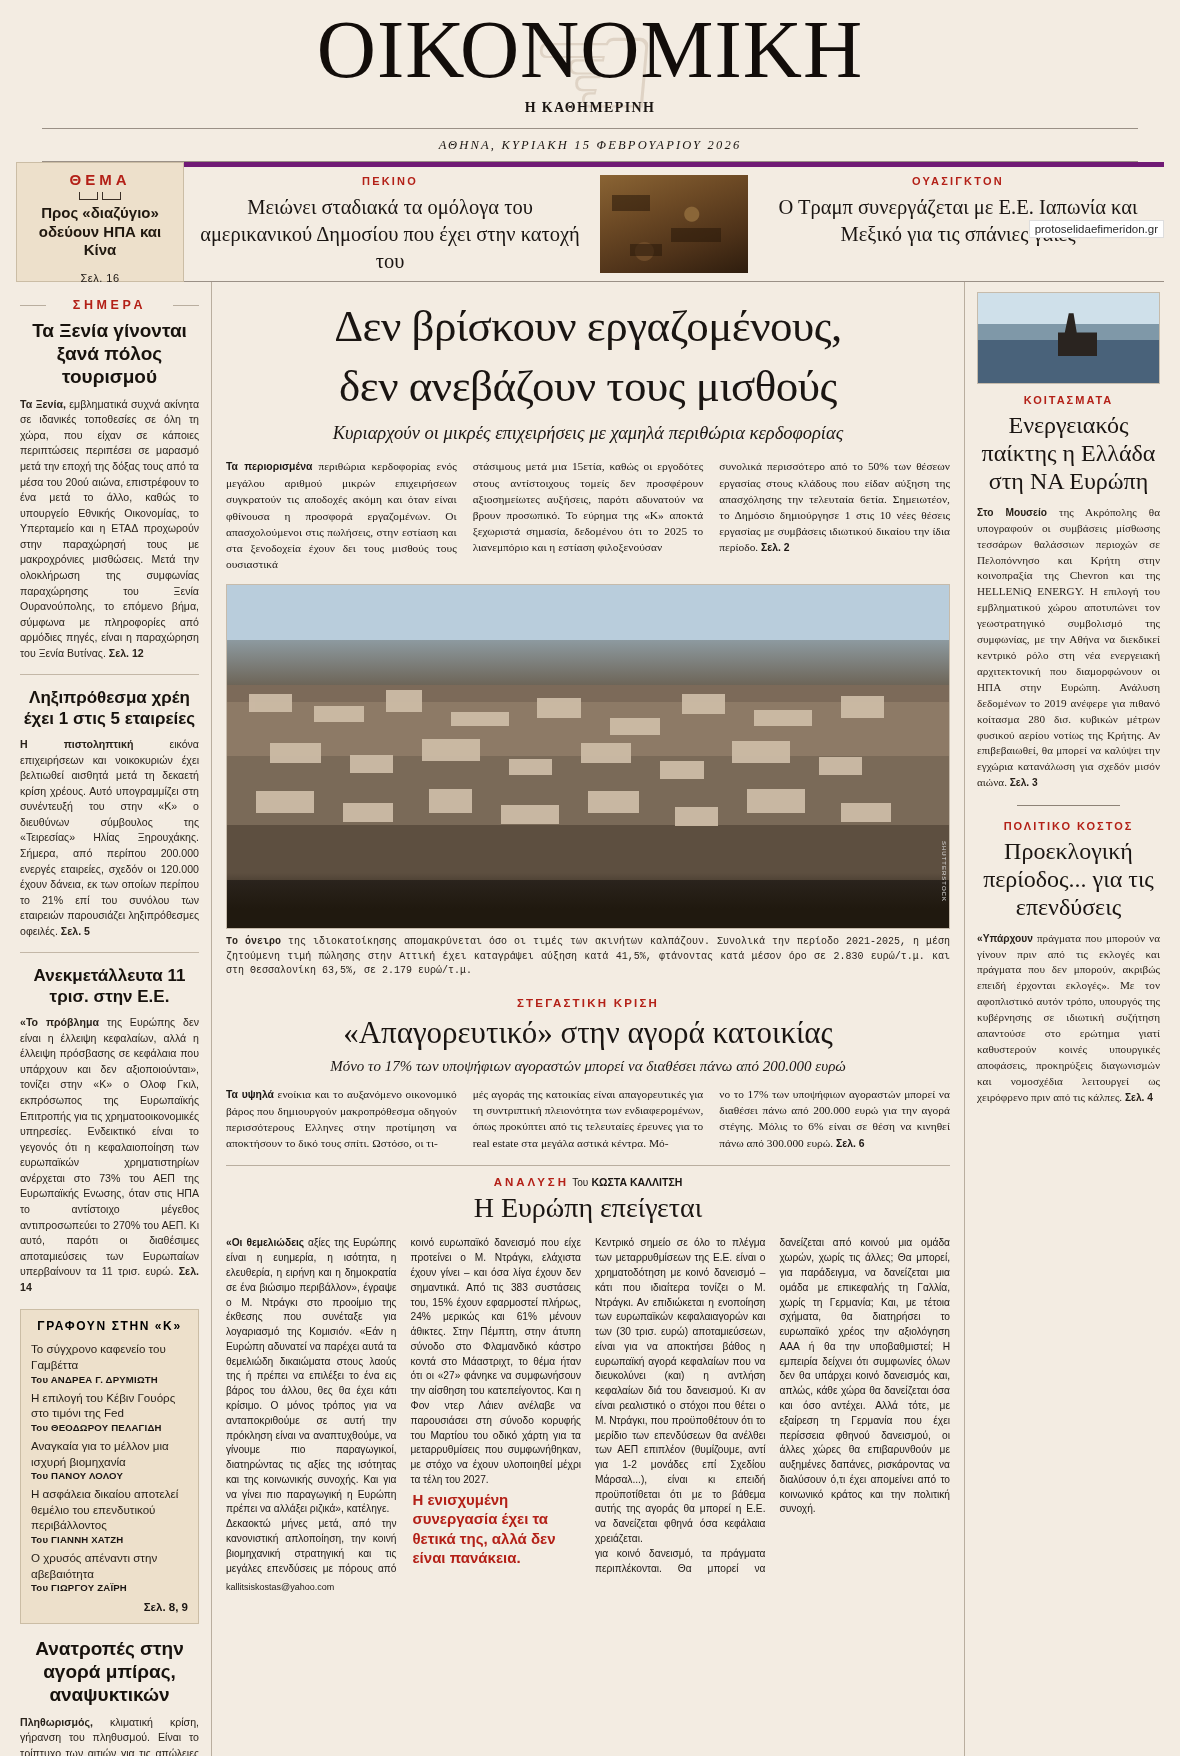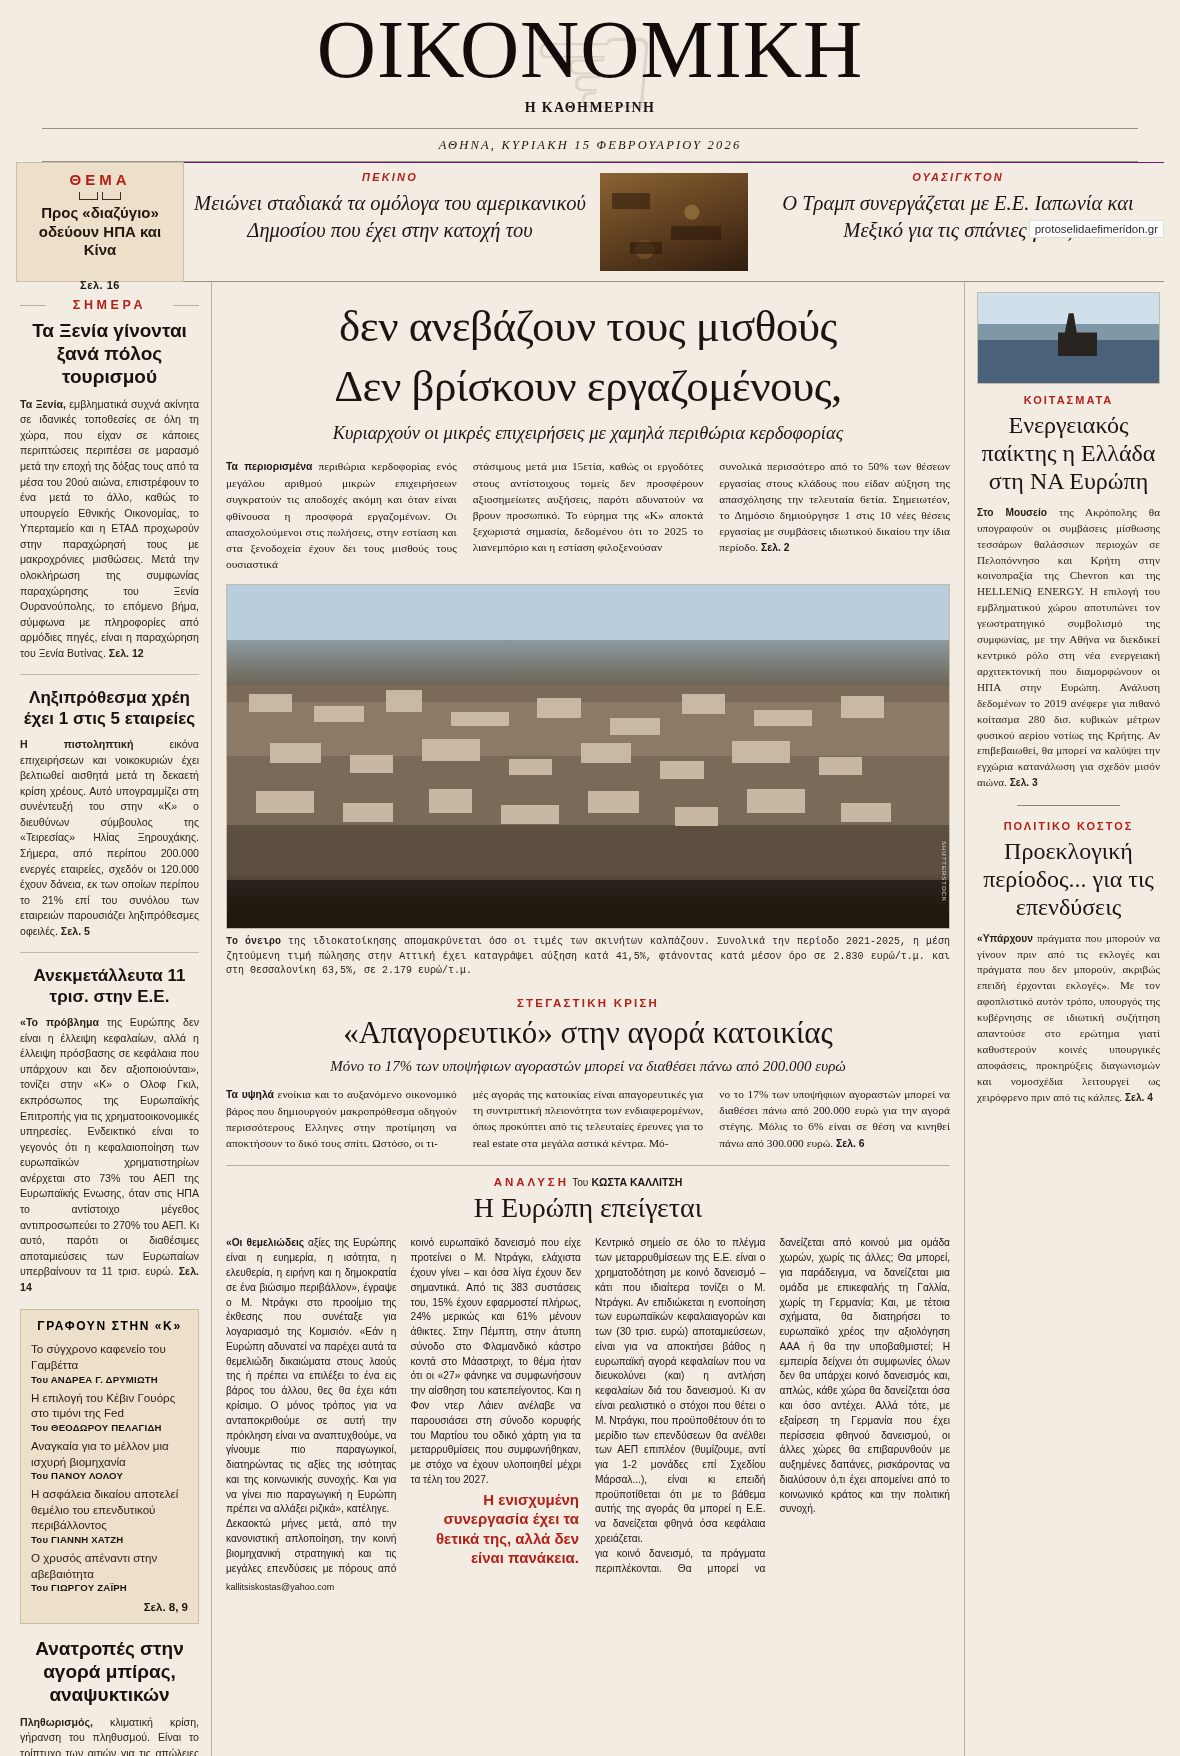--- a/index.html
+++ b/index.html
@@ -51,24 +51,24 @@
   .thema-orn { width:42px; height:9px; margin:4px auto 3px; position:relative; }
   .thema-orn:before, .thema-orn:after {
     content:""; position:absolute; top:0; width:17px; height:7px;
     border:1.6px solid #3a2f26; border-top:none;
   }
   .thema-orn:before { left:0; } .thema-orn:after { right:0; }
   .thema-head {
     font-family:"Liberation Sans", sans-serif; font-weight:700;
     font-size:15px; line-height:1.22; color:#20180f; padding:0 6px;
   }
-  .thema-sel { font-family:"Liberation Sans", sans-serif; font-weight:700; font-size:11px;
-    margin-top:20px; letter-spacing:.5px; }
-
-  .promo-mid { flex:1; display:flex; border-top:1px solid #701a75; border-bottom:1px solid #9a9086;font-style:italic; }
+  .thema-sel { font-family:"Liberation Sans", sans-serif; font-weight:400; font-size:11px;
+    margin-top:13px; letter-spacing:.5px; }
+
+  .promo-mid { flex:1; display:flex; border-top:5px solid #701a75; border-bottom:1px solid #9a9086; }
   .promo-col { flex:1; text-align:center; padding:8px 10px 0; }
   .promo-kicker { color:#b32017; font-size:11px; letter-spacing:2.2px; font-weight:700;
      font-family:"Liberation Sans", sans-serif; margin-bottom:7px; }
   .promo-head { font-size:20.5px; line-height:1.3; font-family:"Liberation Serif", serif; }
   .promo-photo {
     width:148px; height:98px; align-self:center; margin:0 4px;
     background:
       radial-gradient(circle at 30% 78%, #6d4a28 0 9px, transparent 10px),
       radial-gradient(circle at 62% 40%, #8a6638 0 7px, transparent 8px),
       linear-gradient(160deg,#8a6434 0%, #6d4a25 35%, #4e3219 70%, #2e1d0e 100%);
@@ -182,21 +182,21 @@
   .analysis-kicker .au { font-weight:700; font-size:10.5px; }
   .analysis-title {
     font-family:"Liberation Serif", serif; font-size:28px; text-align:center; margin:2px 0 12px;
   }
   .cols4 { column-count:4; column-gap:14px; }
   .cols4 p { margin:0; font-family:"Liberation Sans", sans-serif; font-size:10.2px;
      line-height:1.45; text-align:justify; }
   .cols4 b { font-weight:700; }
   .pull {
     font-family:"Liberation Sans", sans-serif; font-weight:700; font-size:15px;
-    line-height:1.3; color:#b32017; text-align:right; padding:2px 2px;
+    line-height:1.3; color:#b32017; text-align:left; padding:2px 2px;
     break-inside:avoid; margin:0 0 6px;
   }
   .mail { font-family:"Liberation Sans", sans-serif; font-size:9px; margin-top:6px; }
 
   
   .rt-photo {
     height:92px; border:1px solid #c6bbab; margin-bottom:10px; position:relative; overflow:hidden;
     background:linear-gradient(#cfe0ea 0 34%, #7f98a8 34% 52%, #49627a 52% 100%);
   }
   .rt-photo .rig { position:absolute; left:44%; top:22%; width:22%; height:48%;
@@ -294,22 +294,22 @@
         <div class="gf-sel">Σελ. 8, 9</div>
       </div>
 
       <div style="margin-top:14px">
         <div class="lt-title">Ανατροπές στην αγορά μπίρας, αναψυκτικών</div>
         <div class="lt-body"><b>Πληθωρισμός,</b><span> κλιματική κρίση, γήρανση του πληθυσμού. Είναι το τρίπτυχο των αιτιών για τις απώλειες που μετρούν οι αγορές της μπίρας, των αναψυκτικών, αλλά και της εστίασης σε Ελλάδα και Ευρώπη. Αιτίες που υποχρεώνουν τις μεν εγχώριες εταιρείες να διαφοροποιούν το χαρτοφυλάκιο των προϊόντων τους και τα κανάλια διάθεσής τους, τους δε πολυεθνικούς ομίλους να στρέφουν το ενδιαφέρον τους σε άλλες αγορές, με πολύ και νεανικό πληθυσμό, όπως είναι η Αφρική, η Ινδία και η Νότια Αμερική.</span> </div>
       </div>
     </div>
 
     <div class="col-main">
+      <div class="main-headline">Δεν βρίσκουν εργαζομένους,</div>
       <div class="main-headline">δεν ανεβάζουν τους μισθούς</div>
-      <div class="main-headline">Δεν βρίσκουν εργαζομένους,</div>
       <div class="main-deck">Κυριαρχούν οι μικρές επιχειρήσεις με χαμηλά περιθώρια κερδοφορίας</div>
 
       <div class="cols3">
         <p><b>Τα περιορισμένα</b><span> περιθώρια κερδοφορίας ενός μεγάλου αριθμού μικρών επιχειρήσεων συγκρατούν τις αποδοχές ακόμη και όταν είναι φθίνουσα η προσφορά εργαζομένων. Οι απασχολούμενοι στις πωλήσεις, στην εστίαση και στα ξενοδοχεία έχουν δει τους μισθούς τους ουσιαστικά</span></p>
         <p>στάσιμους μετά μια 15ετία, καθώς οι εργοδότες στους αντίστοιχους τομείς δεν προσφέρουν αξιοσημείωτες αυξήσεις, παρότι αδυνατούν να βρουν προσωπικό. Το εύρημα της «Κ» αποκτά ξεχωριστά σημασία, δεδομένου ότι το 2025 το λιανεμπόριο και η εστίαση φιλοξενούσαν</p>
         <p><span>συνολικά περισσότερο από το 50% των θέσεων εργασίας στους κλάδους που είδαν αύξηση της απασχόλησης την τελευταία 6ετία. Σημειωτέον, το Δημόσιο δημιούργησε 1 στις 10 νέες θέσεις εργασίας με συμβάσεις ιδιωτικού δικαίου την ίδια περίοδο.</span> <b class="sel">Σελ. 2</b></p>
       </div>
 
       <div class="photo-city">
         <div class="hill"></div>

